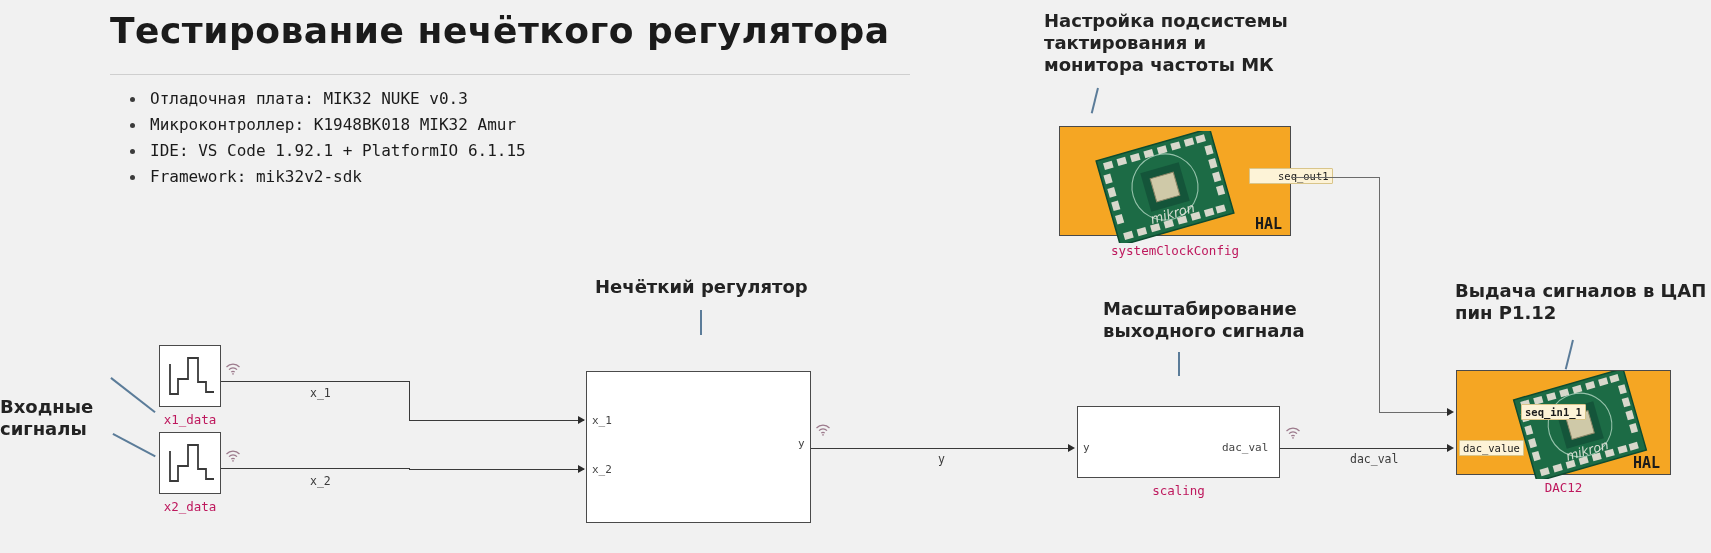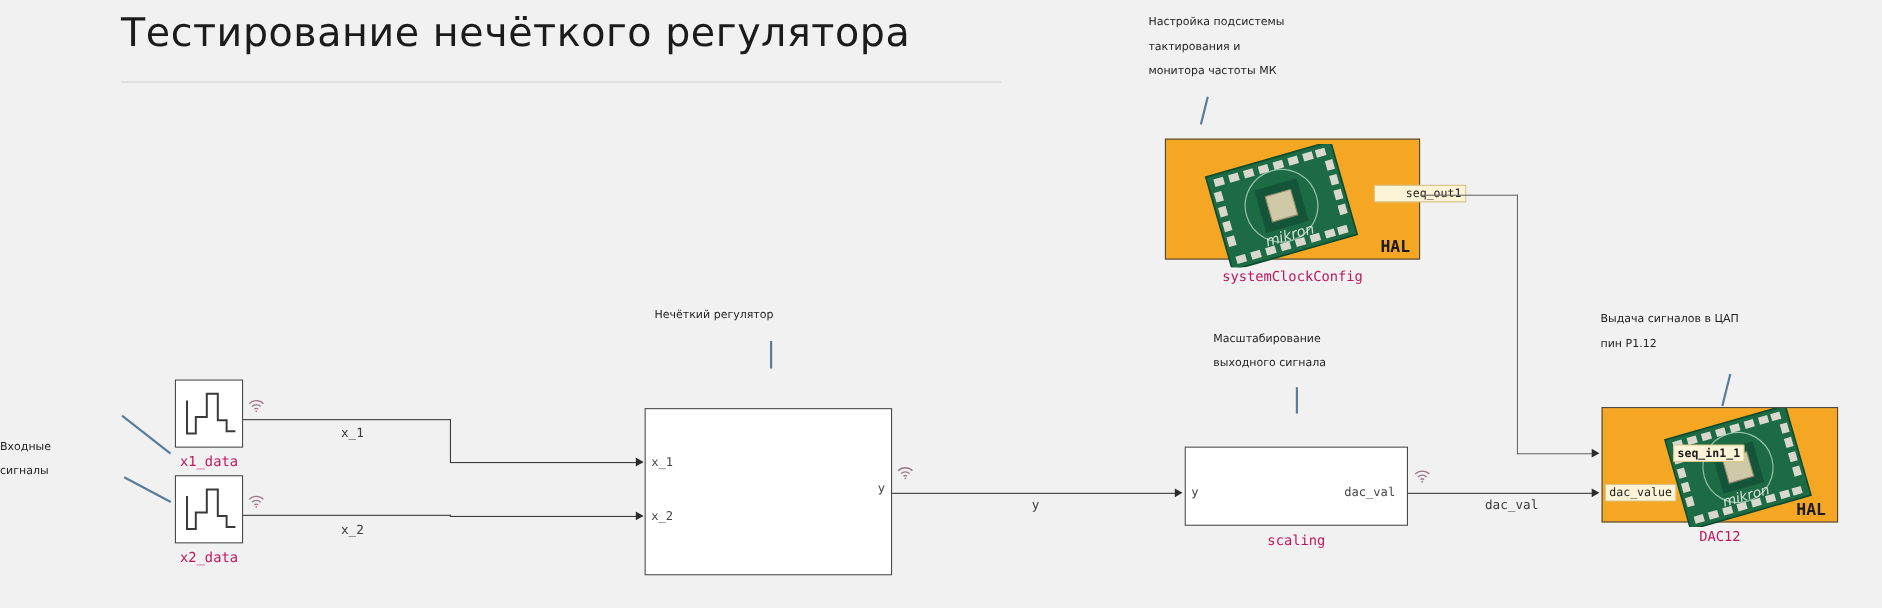--- a/index.html
+++ b/index.html
@@ -9,21 +9,21 @@
     font-family:"DejaVu Sans Mono", monospace;
     overflow:hidden;
     position:relative;
   }
   #stage{position:absolute;left:0;top:0;width:1711px;height:553px;}
 
   
   .title{
     position:absolute;left:110px;top:10px;
     font-family:"DejaVu Sans", sans-serif;
-    font-weight:normal;font-size:36px;color:#1b1b1b;
+    font-weight:bold;font-size:36px;color:#1b1b1b;
     letter-spacing:0.5px;white-space:nowrap;
   }
   .title-rule{
     position:absolute;left:110px;top:74px;width:800px;height:1px;
     background:#cfcfcf;
   }
   .bullets{
     position:absolute;left:118px;top:86px;
     font-size:16px;color:#1b1b1b;line-height:26px;
     list-style:none;margin:0;padding:0;
@@ -31,22 +31,23 @@
   .bullets li{position:relative;padding-left:32px;white-space:nowrap;}
   .bullets li:before{
     content:"";position:absolute;left:12px;top:11px;
     width:5px;height:5px;border-radius:50%;background:#3b3b3b;
   }
 
   
   .anno{
     position:absolute;
     font-family:"DejaVu Sans", sans-serif;
-    font-size:10px;color:#232323;line-height:22px;
+    font-size:18px;color:#232323;line-height:22px;
     white-space:pre-line;
+    font-weight:bold;
   }
   .leader{position:absolute;background:#5b7c99;}
 
   
   .blk{
     position:absolute;box-sizing:border-box;
     background:#ffffff;border:1.5px solid #4a4a4a;
   }
   .blk.orange{background:#f5a623;border:1.5px solid #4a4a4a;}
   .blk-caption{
@@ -86,20 +87,26 @@
   
   .stair{position:absolute;}
 </style>
 </head>
 <body>
 
 <div id="stage">
 
   <div class="title">Тестирование нечёткого регулятора</div>
   <div class="title-rule"></div>
+  <ul class="bullets">
+    <li>Отладочная плата: MIK32 NUKE v0.3</li>
+    <li>Микроконтроллер: K1948BK018 MIK32 Amur</li>
+    <li>IDE: VS Code 1.92.1 + PlatformIO 6.1.15</li>
+    <li>Framework: mik32v2-sdk</li>
+  </ul>
 
   <div class="anno" style="left:1044px;top:10px;">Настройка подсистемы
 тактирования и
 монитора частоты МК</div>
   <div class="leader" style="left:1097px;top:88px;width:1.6px;height:26px;transform:rotate(14deg);transform-origin:top center;"></div>
 
   <div class="anno" style="left:0px;top:396px;">Входные
 сигналы</div>
   <div class="leader" style="left:110px;top:378px;width:1.6px;height:56px;transform:rotate(-52deg);transform-origin:top center;"></div>
   <div class="leader" style="left:112px;top:434px;width:1.6px;height:48px;transform:rotate(-62deg);transform-origin:top center;"></div>

